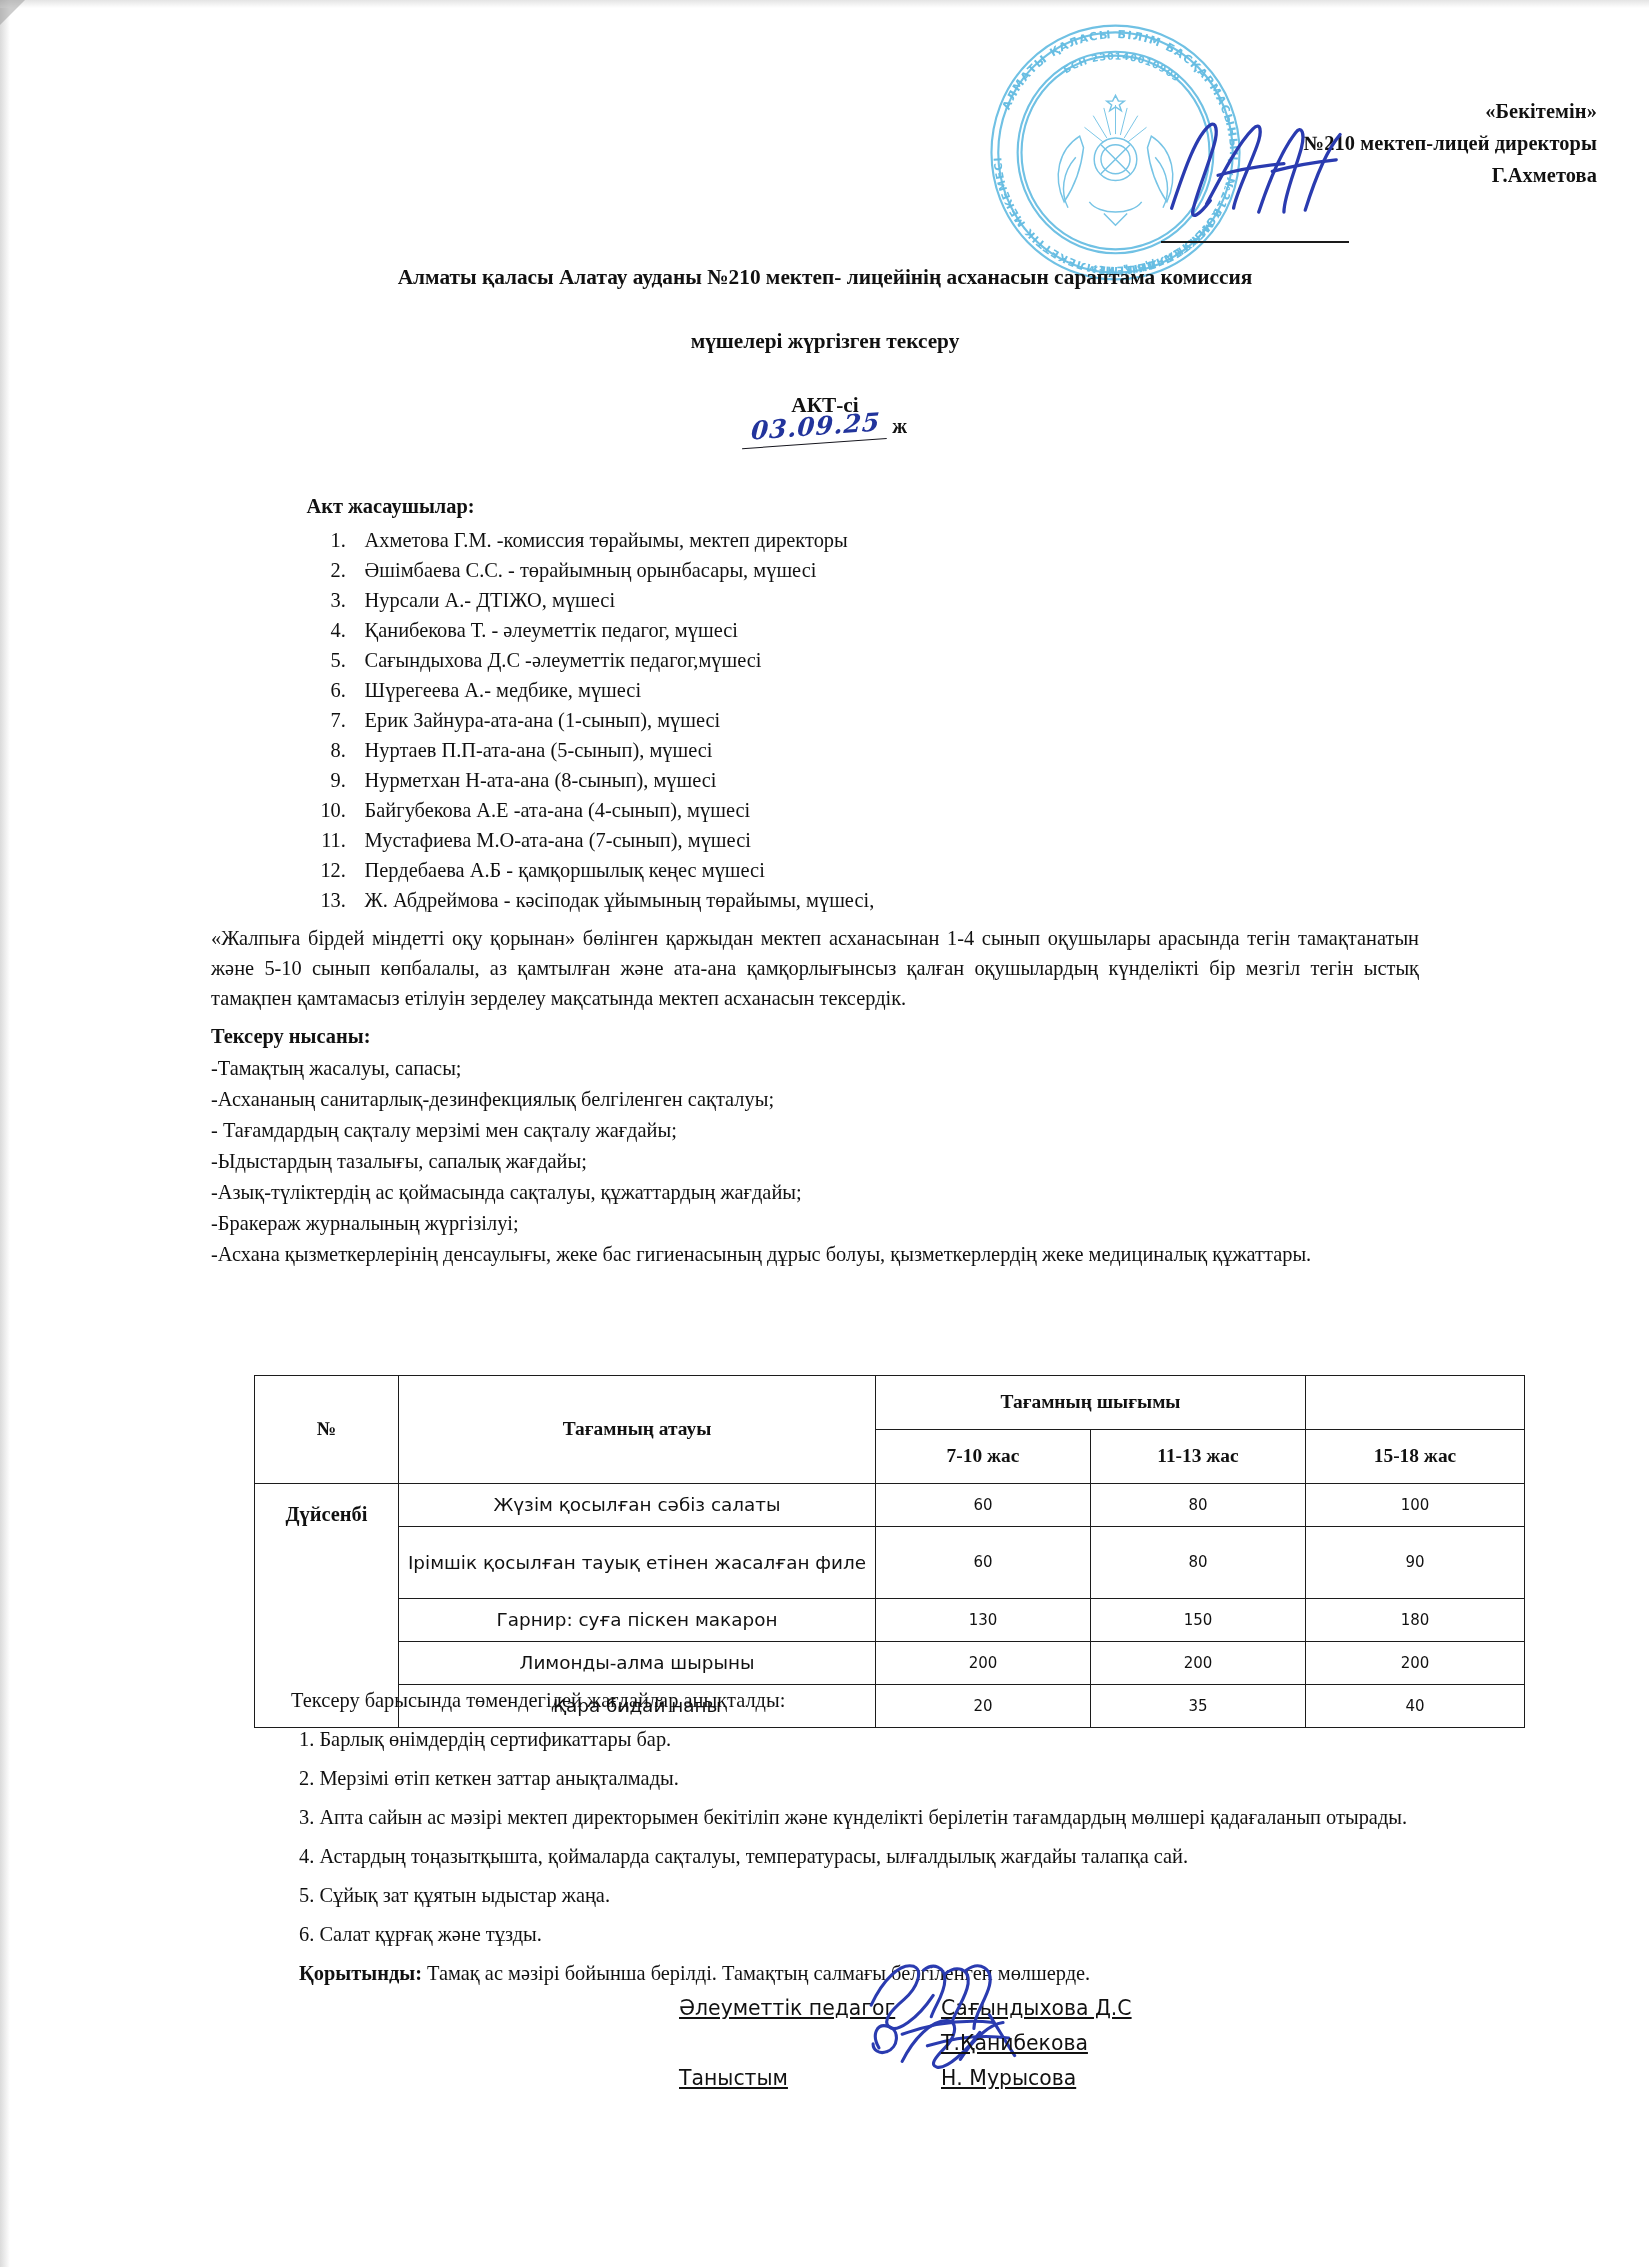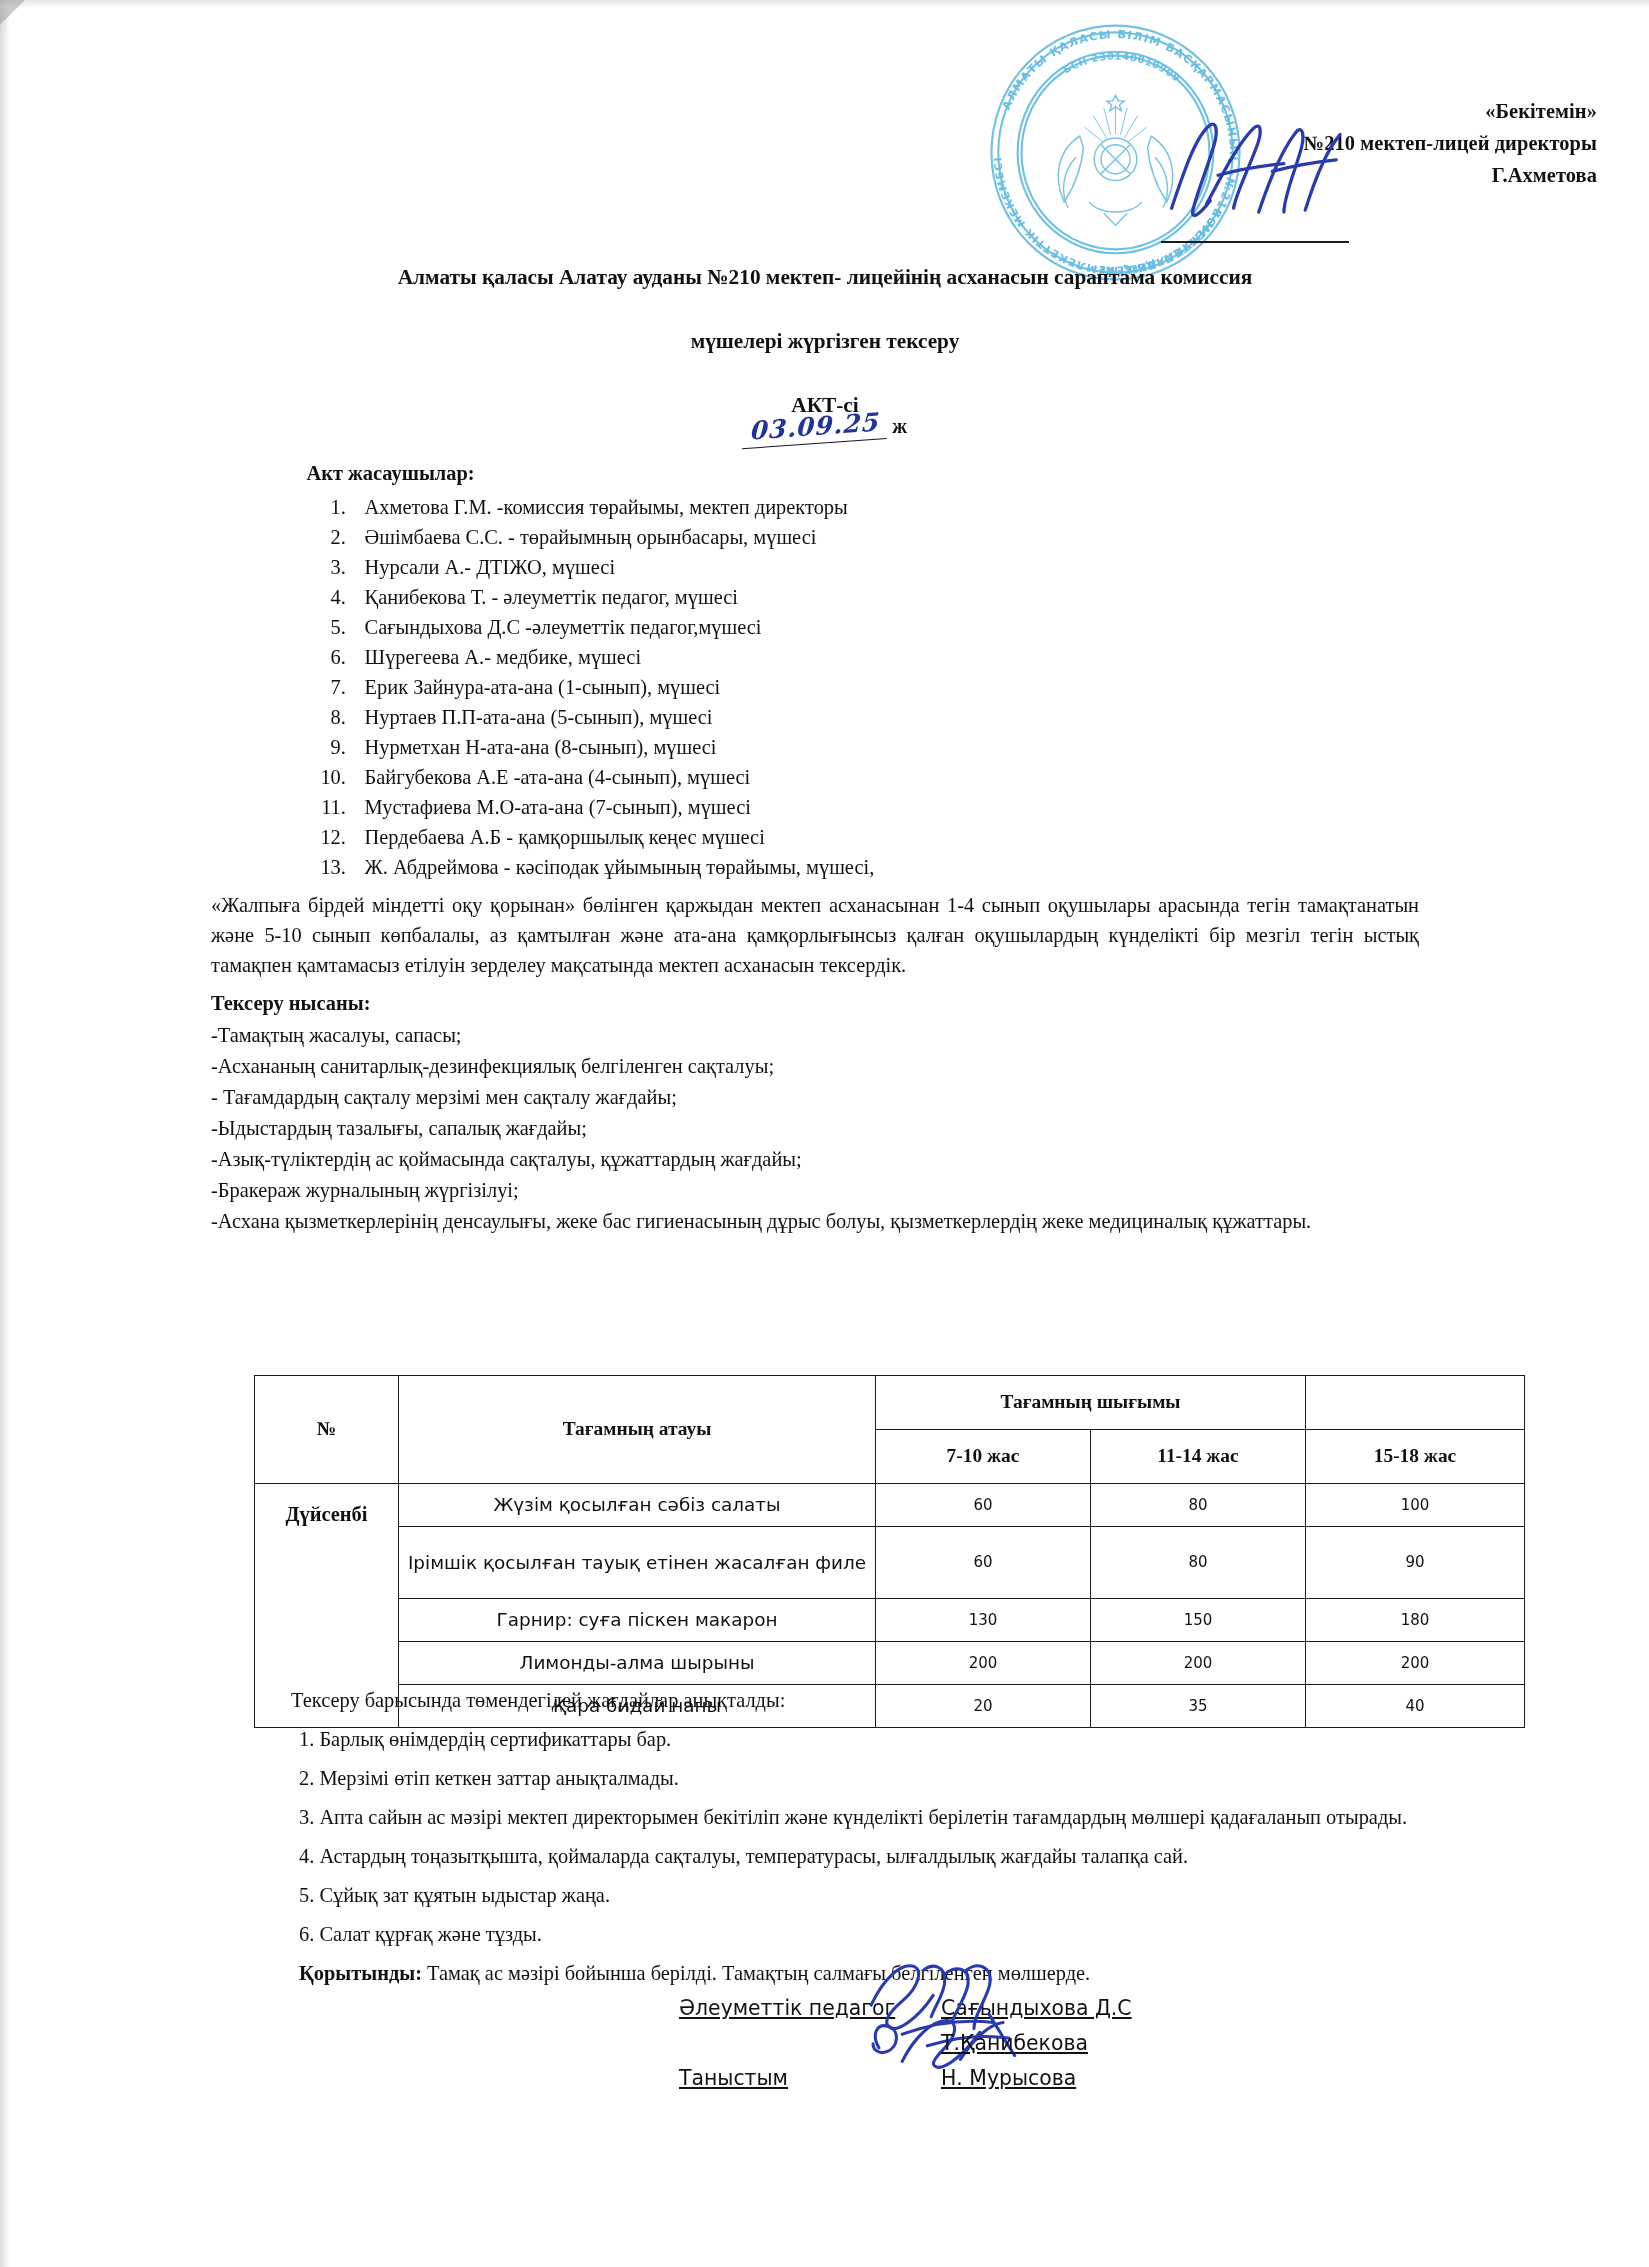--- a/index.html
+++ b/index.html
@@ -114,21 +114,21 @@
     padding: 0 7.8px 1.9px 7.8px;
     border-bottom: 1.9px solid #15151d;
     margin-right: 3.9px;
     vertical-align: -1.9px;
   }
 
   
   .body-block {
     position: absolute;
     left: 291px;
-    top: 459px;
+    top: 492px;
     width: 1126px;
     font-size: 20.4px;
     line-height: 29px;
   }
   .sec-head { font-weight: bold; font-size: 20.4px; margin: 0 0 3.9px 15.5px; }
   ol.members {
     margin: 0 0 0 60px;
     padding: 0;
     list-style: decimal;
     font-size: 20.4px;
@@ -347,21 +347,21 @@
     </colgroup>
     <thead>
       <tr class="hrow1">
         <th rowspan="2">№</th>
         <th rowspan="2">Тағамның атауы</th>
         <th colspan="2">Тағамның шығымы</th>
         <th></th>
       </tr>
       <tr class="hrow2">
         <th>7-10 жас</th>
-        <th>11-14 жас</th>
+        <th>11-13 жас</th>
         <th>15-18 жас</th>
       </tr>
     </thead>
     <tbody>
       <tr>
         <td class="daycell" rowspan="5">Дүйсенбі</td>
         <td class="dish">Жүзім қосылған сәбіз салаты</td>
         <td class="num">60</td>
         <td class="num">80</td>
         <td class="num">100</td>

